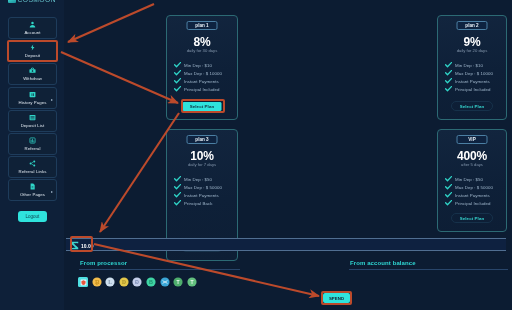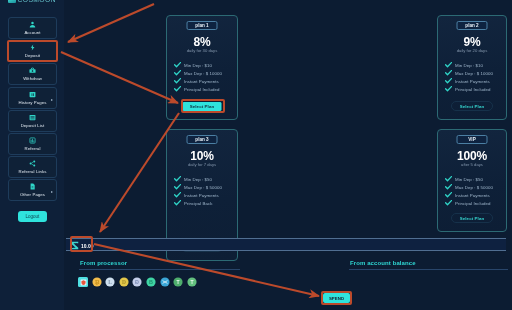--- a/index.html
+++ b/index.html
@@ -274,21 +274,21 @@
               <path d="M1.2 5.6L5 9.6L12.8 1.2" stroke="#2fd6c8" stroke-width="2.6" fill="none" stroke-linecap="round" stroke-linejoin="round"></path>
             </svg>
           </span>
           <span class="ft">Principal Back</span>
         </div>
       </div>
       <div class="selbtn">Select Plan</div>
     </div>
     <div class="card" style="left: 437px; top: 129px; width: 70px; height: 103px;">
       <div class="badge">VIP</div>
-      <div class="pct">100%</div>
+      <div class="pct">400%</div>
       <div class="sub">after 5 days</div>
       <div class="feats">
         <div class="feat">
           <span class="ck">
             <svg width="7" height="6" viewBox="0 0 14 12">
               <path d="M1.2 5.6L5 9.6L12.8 1.2" stroke="#2fd6c8" stroke-width="2.6" fill="none" stroke-linecap="round" stroke-linejoin="round"></path>
             </svg>
           </span>
           <span class="ft">Min Dep : $50</span>
         </div>

